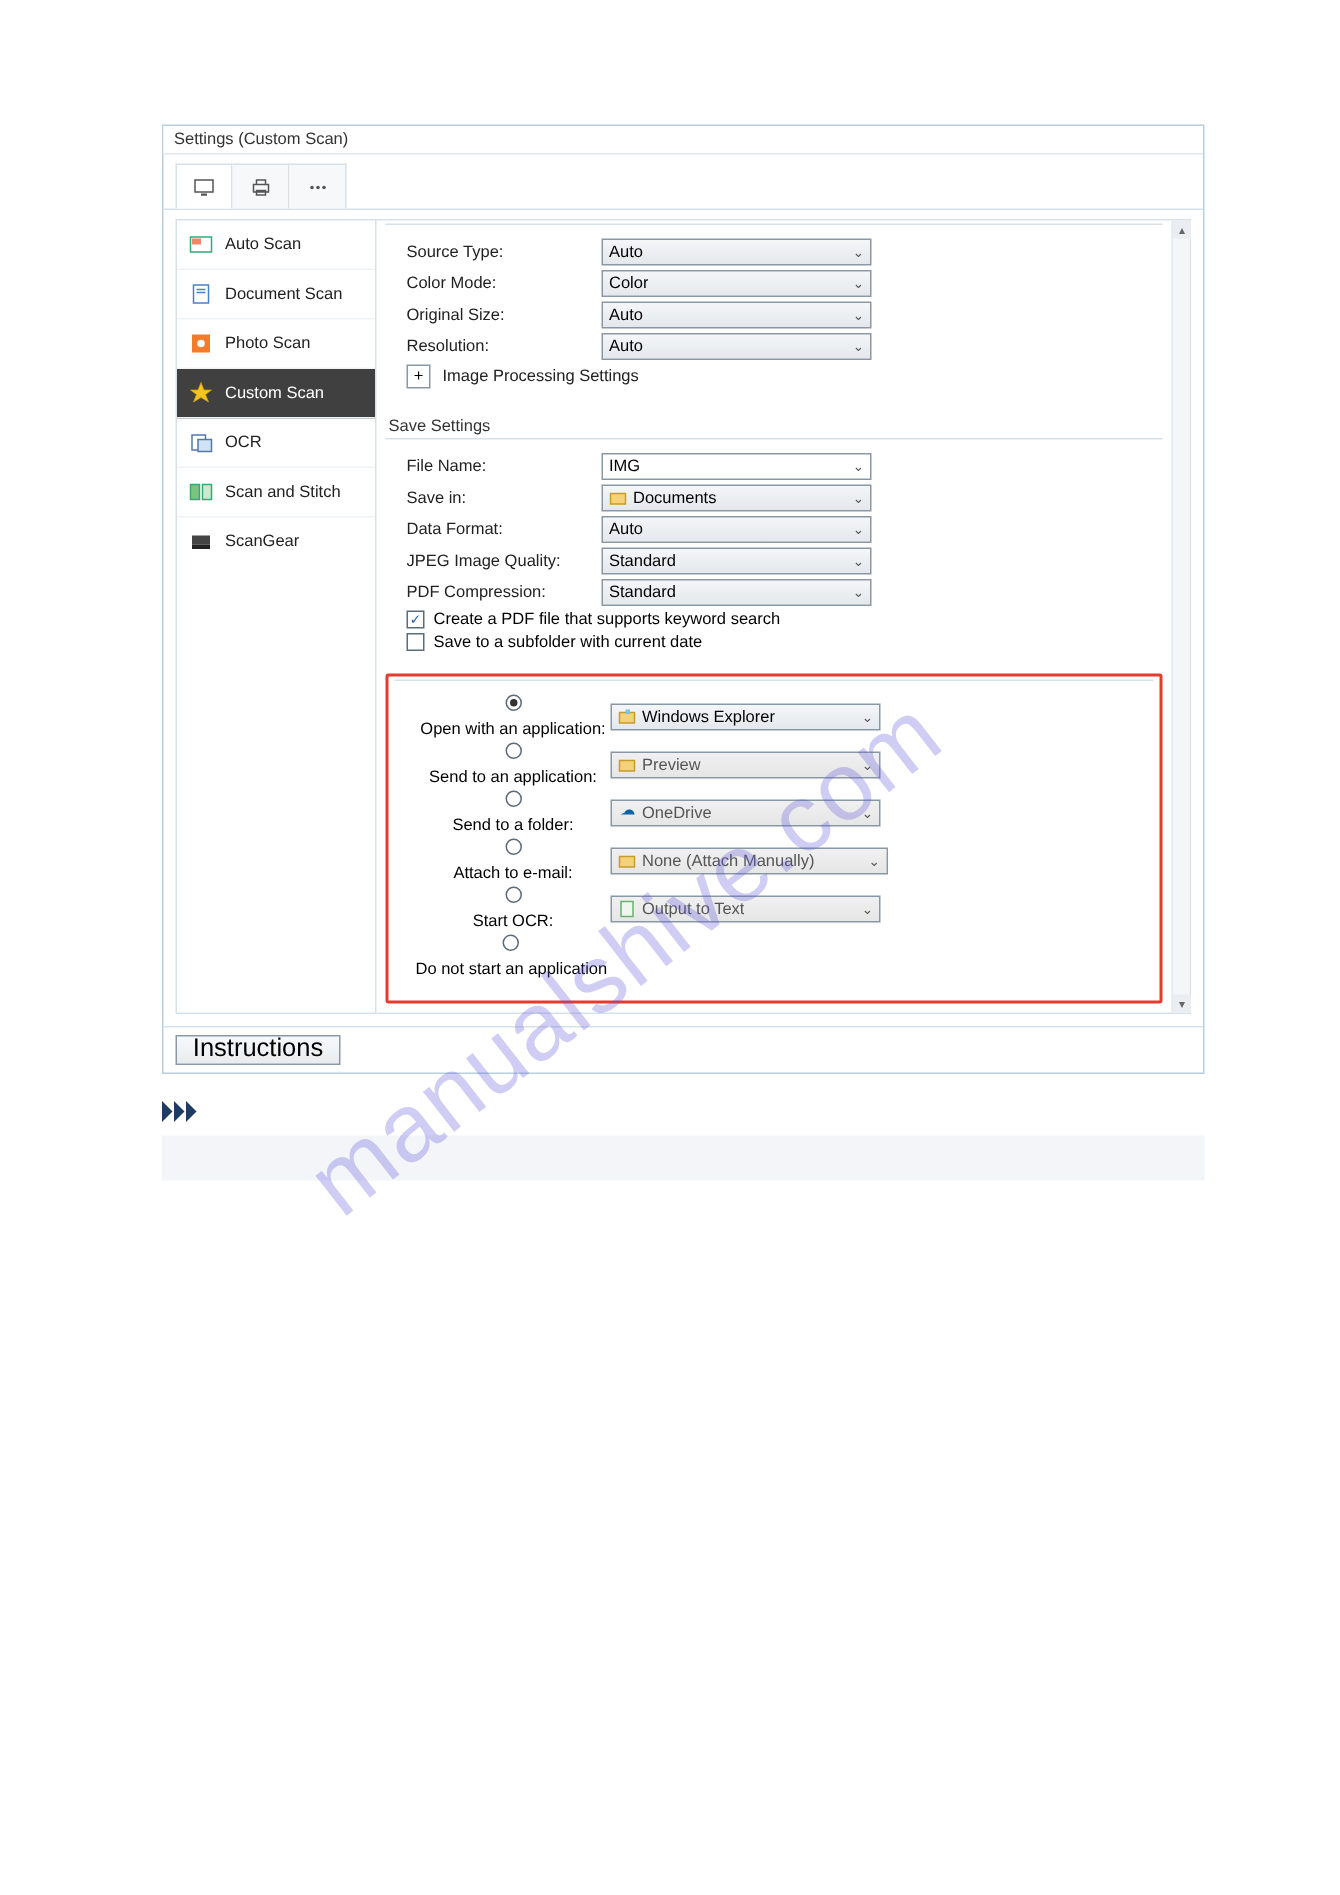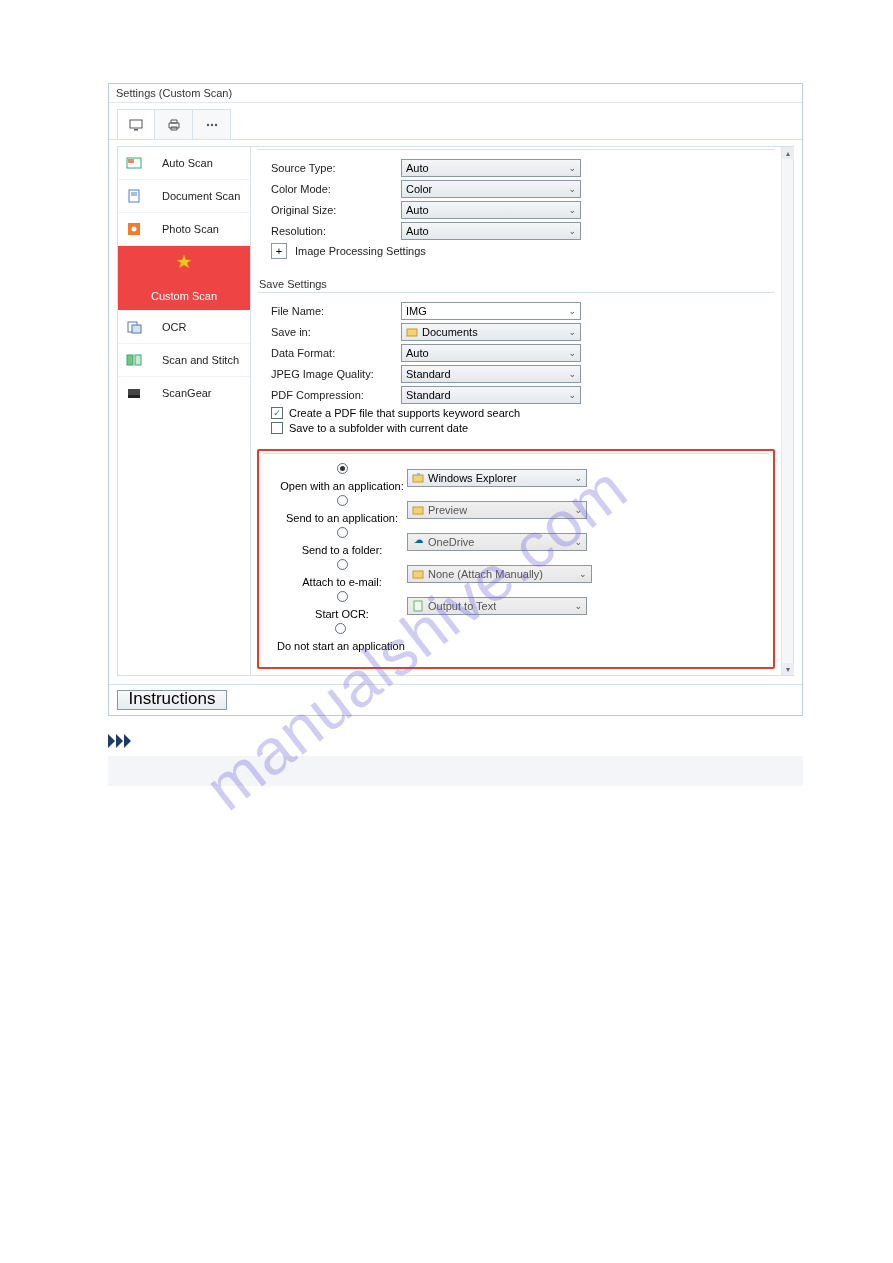--- a/index.html
+++ b/index.html
@@ -12,23 +12,23 @@
 
   .toolbar { display: flex; border-bottom: 1px solid #d7e1ea; padding: 6px 8px 0 8px; }
   .tool-tab { width: 38px; height: 30px; border: 1px solid #d7e1ea; border-bottom: none; background: #f6f8fa; display:flex; align-items:center; justify-content:center; }
   .tool-tab + .tool-tab { border-left: none; }
   .tool-tab.first { background:#fff; }
   .tool-tab svg { width: 16px; height: 16px; }
 
   .body-area { display: flex; padding: 6px 8px 8px 8px; }
 
   .sidebar { width: 134px; border: 1px solid #d7e1ea; }
-  .side-item { display: flex; align-items: center; gap: 20px; padding: 8px 8px; font-size: 11px; color: #222; border-bottom: 1px solid #f0f3f6; cursor: default; }
+  .side-item { display: flex; align-items: center; gap: 8px; padding: 8px 8px; font-size: 11px; color: #222; border-bottom: 1px solid #f0f3f6; cursor: default; }
   .side-item.last { border-bottom: none; }
-  .side-item.selected { background: #ef4444; color: #fff; flex-direction: column; }
+  .side-item.selected { background: #404040; color: #fff; }
   .side-icon { width: 16px; height: 16px; flex: 0 0 16px; display:flex; align-items:center; justify-content:center; }
 
   .main { flex: 1; border: 1px solid #d7e1ea; border-left: none; position: relative; padding-right: 12px; }
   .scroll-track { position:absolute; right:0; top:0; bottom:0; width:12px; background:#f4f6f8; border-left:1px solid #e3eaef; }
   .scroll-up, .scroll-down { position:absolute; left:0; width:12px; height:12px; background:#eaeef2; display:flex; align-items:center; justify-content:center; font-size:8px; color:#666; }
   .scroll-up { top:0; } .scroll-down { bottom:0; }
 
   .group { margin: 2px 6px 6px 6px; }
   .group-title { font-size: 11px; color: #333; padding: 4px 2px 2px 2px; }
   .group-body { border-top: 1px solid #d7e1ea; padding: 6px 4px; }

